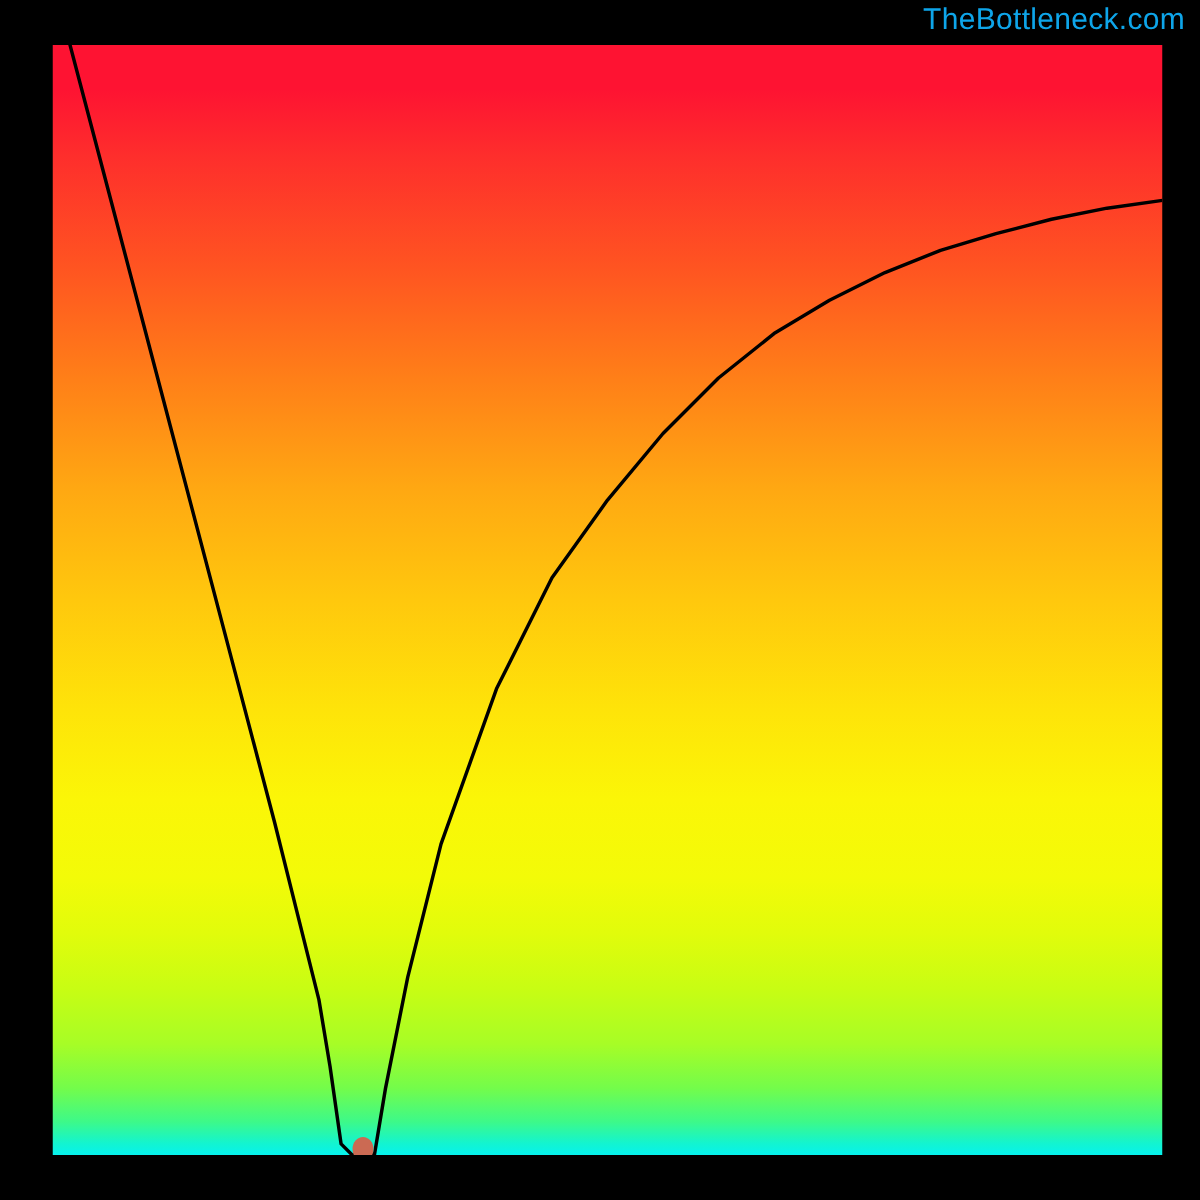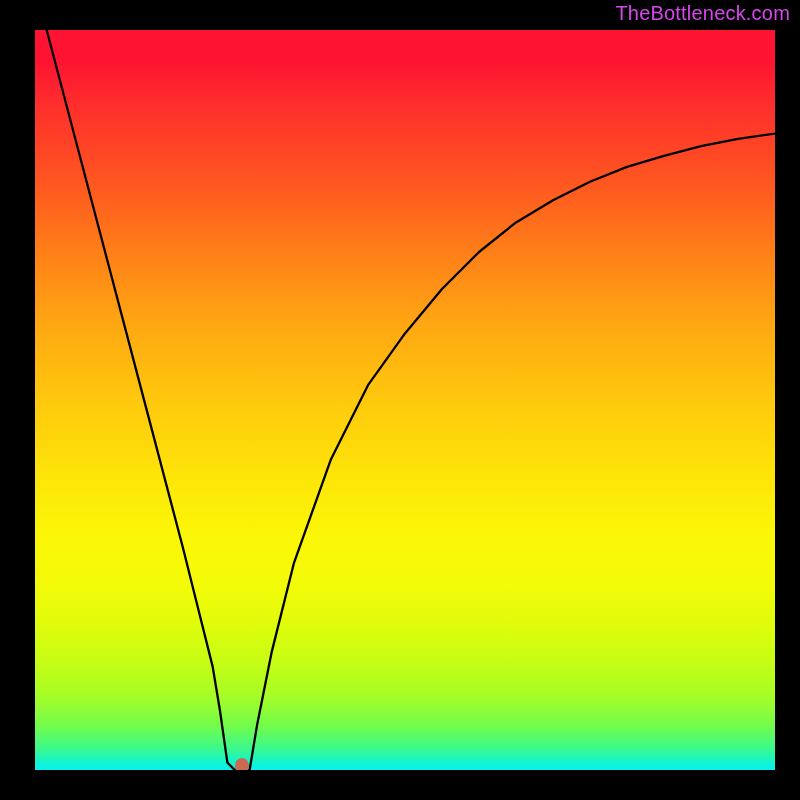--- a/index.html
+++ b/index.html
@@ -13,21 +13,21 @@
   .frame {
     position: relative;
     width: 800px;
     height: 800px;
     background: #000;
   }
   .watermark {
     position: absolute;
     top: 2px;
     right: 10px;
-    color: #d946ef;
+    color: #0ea5e9;
     font-size: 20px;
     font-weight: 500;
     letter-spacing: 0.2px;
     z-index: 5;
   }
   .plot-area {
     position: absolute;
     left: 35px;
     top: 30px;
     width: 740px;

